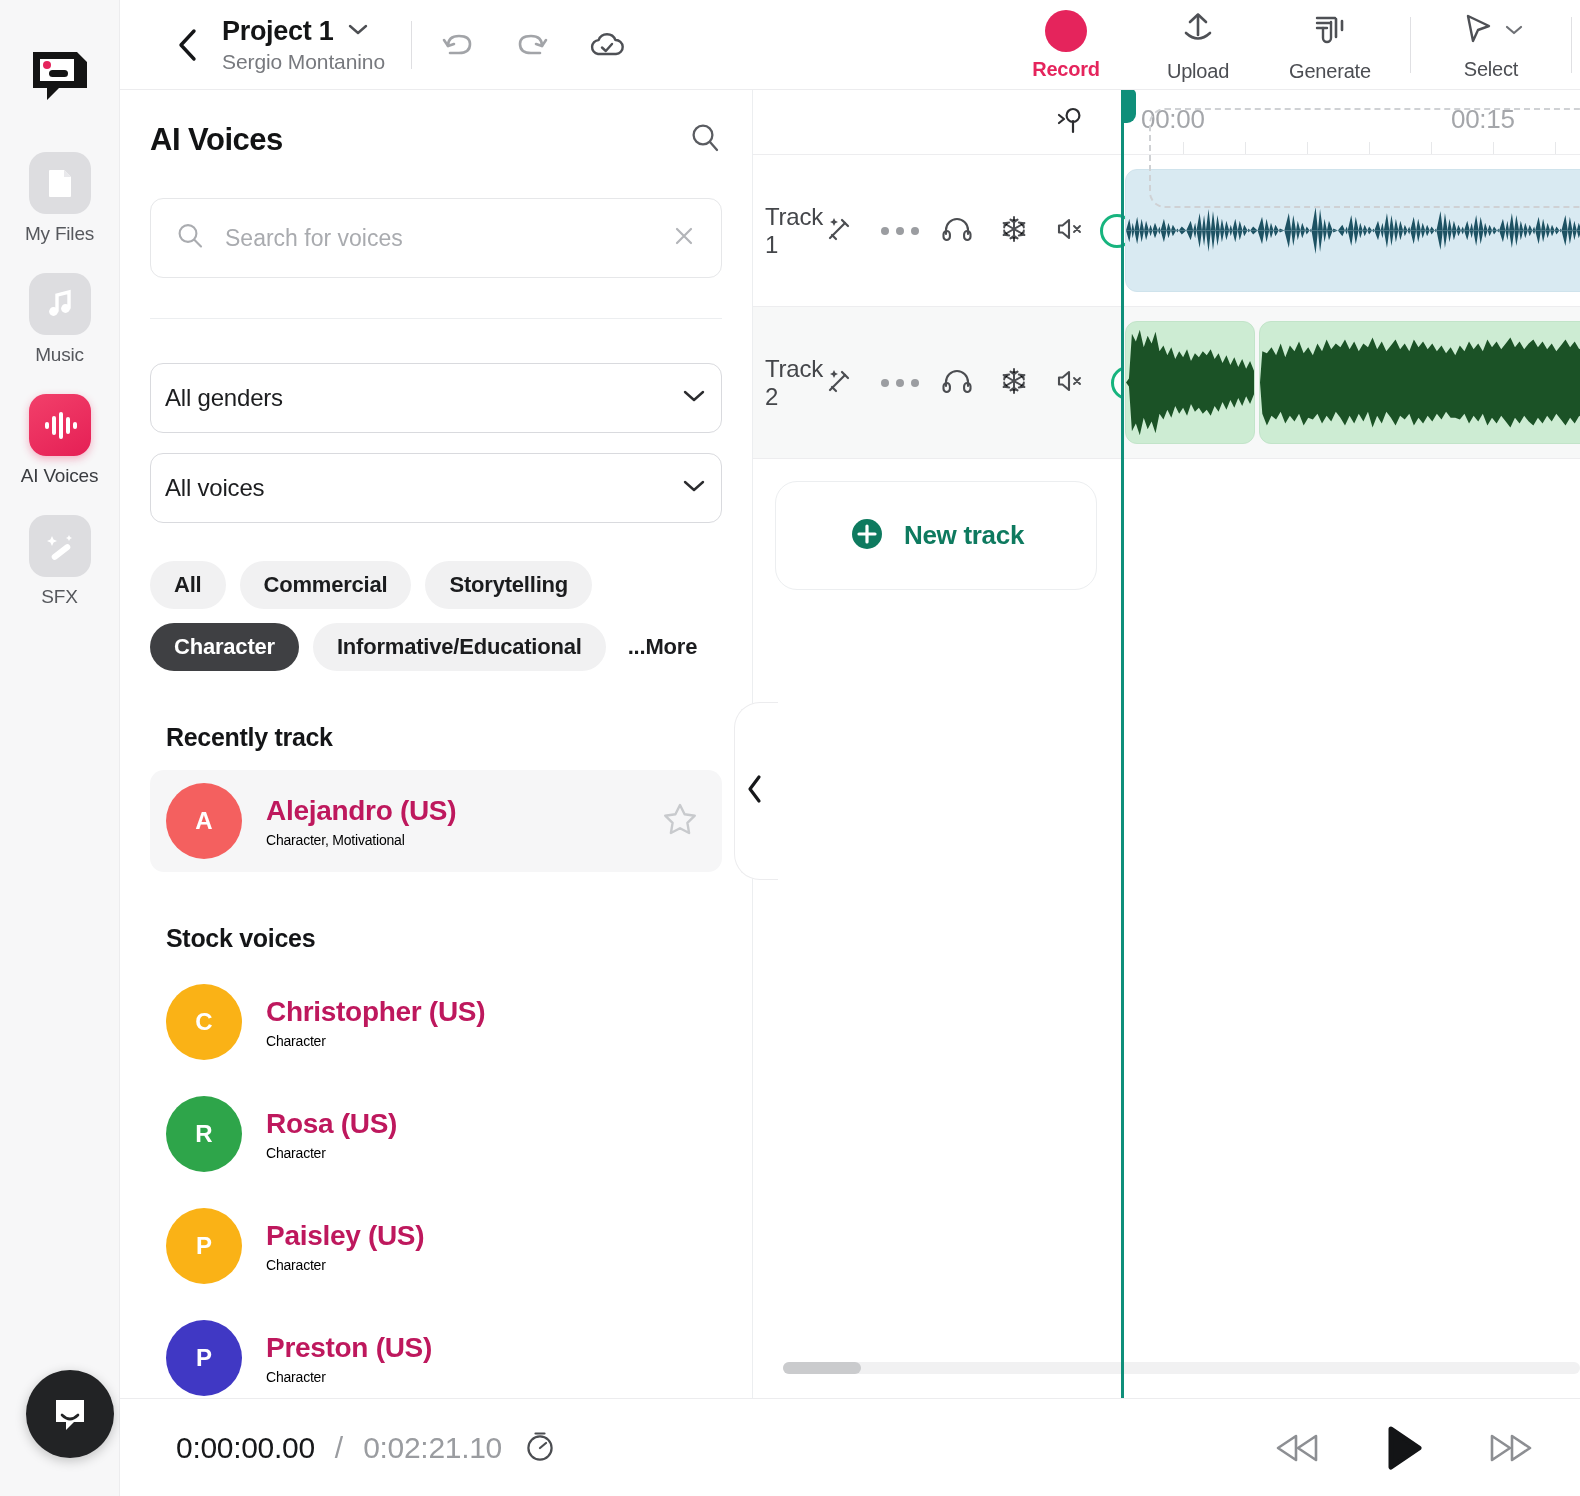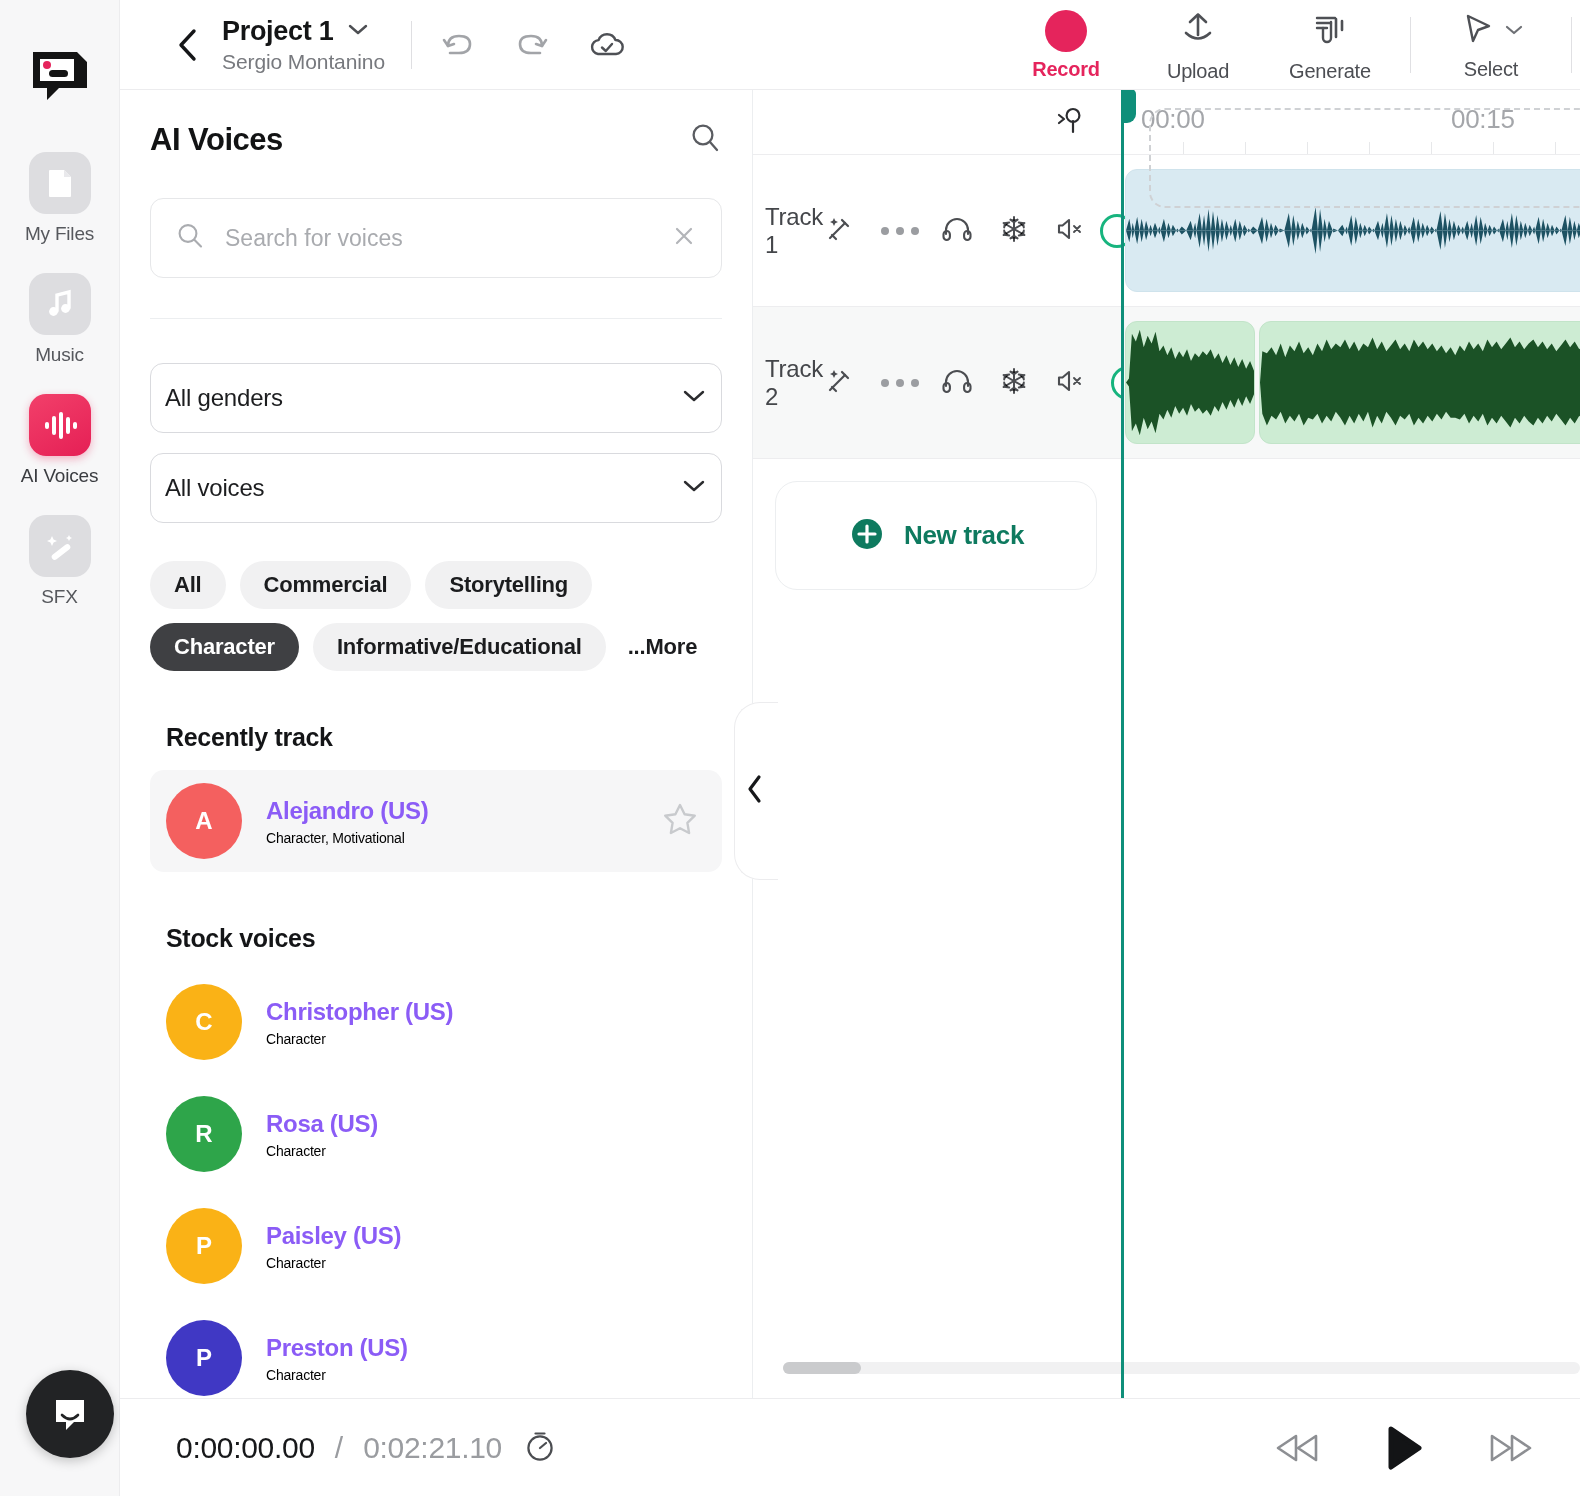--- a/index.html
+++ b/index.html
@@ -124,21 +124,21 @@
     display:flex; align-items:center; gap: 24px; height: 102px;
     border-radius: 14px; padding: 0 22px 0 16px; cursor:pointer;
   }
   .vrow.recent { background:#f6f6f7; }
   .avatar {
     width: 76px; height: 76px; border-radius:50%;
     display:flex; align-items:center; justify-content:center;
     color:#fff; font-size: 24px; font-weight: 600; flex:0 0 76px;
   }
   .vmeta { flex:1 1 auto; min-width:0; }
-  .vname { font-size: 24px; font-weight: 700; color:#8b5cf6; letter-spacing:-.3px; }
+  .vname { font-size: 28px; font-weight: 700; color:#be185d; letter-spacing:-.3px; }
   .vtags { font-size: 14px; color:#000000; margin-top: 5px; letter-spacing:-.2px; }
   .star { flex:0 0 auto; cursor:pointer; }
   .stocklist .vrow { margin-bottom: 10px; }
 
   
   .collapse-handle {
     position:absolute; left: 614px; top: 612px; width: 44px; height: 178px;
     display:flex; align-items:center; justify-content:center; cursor:pointer; z-index: 20;
   }
   .collapse-bg {

